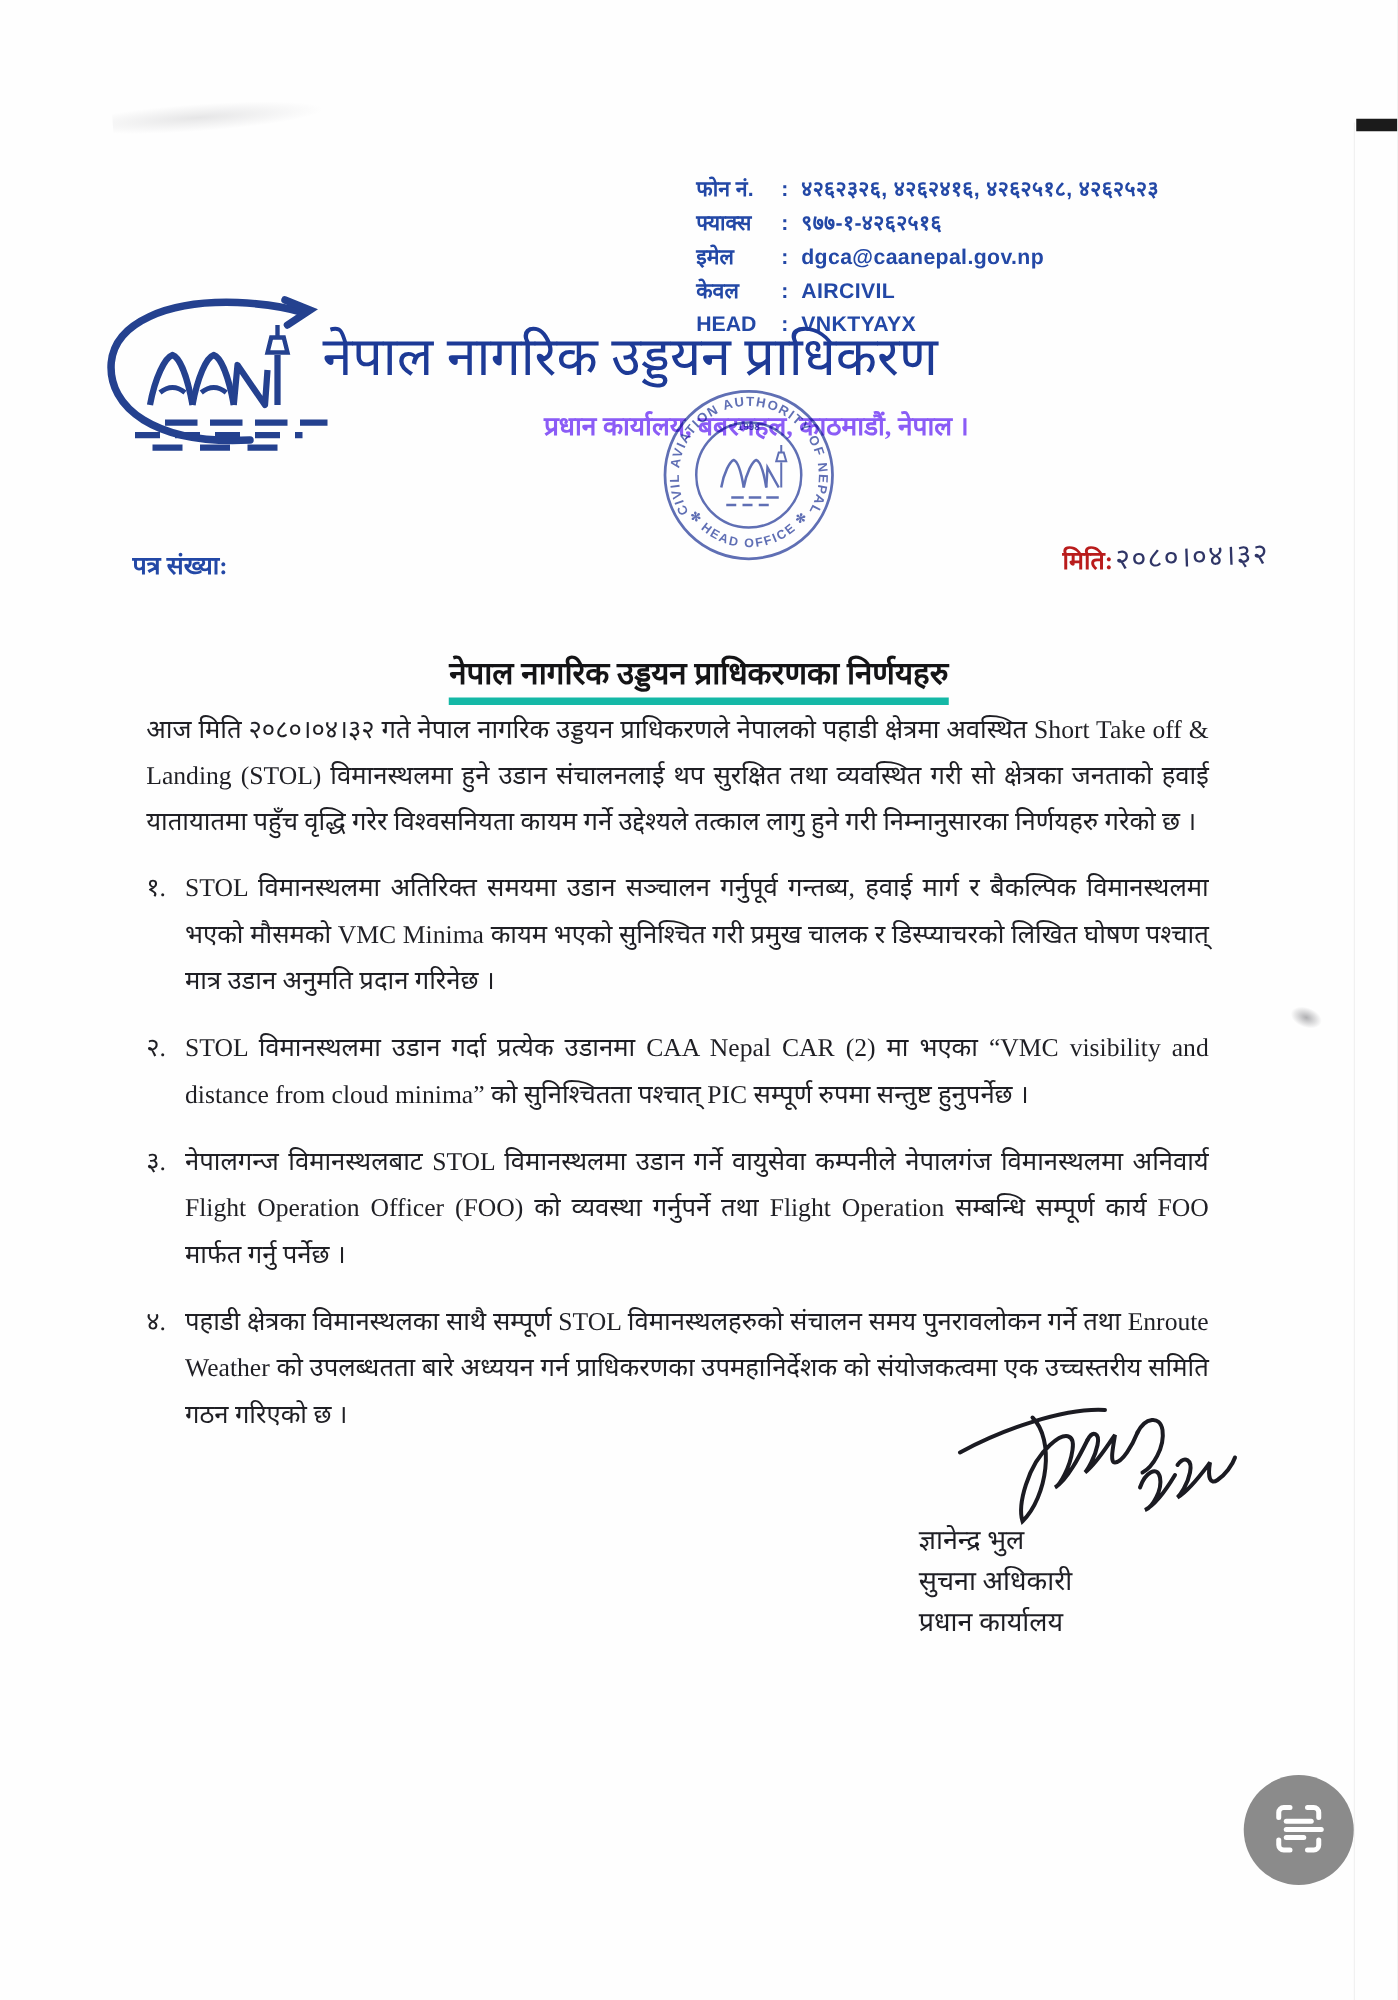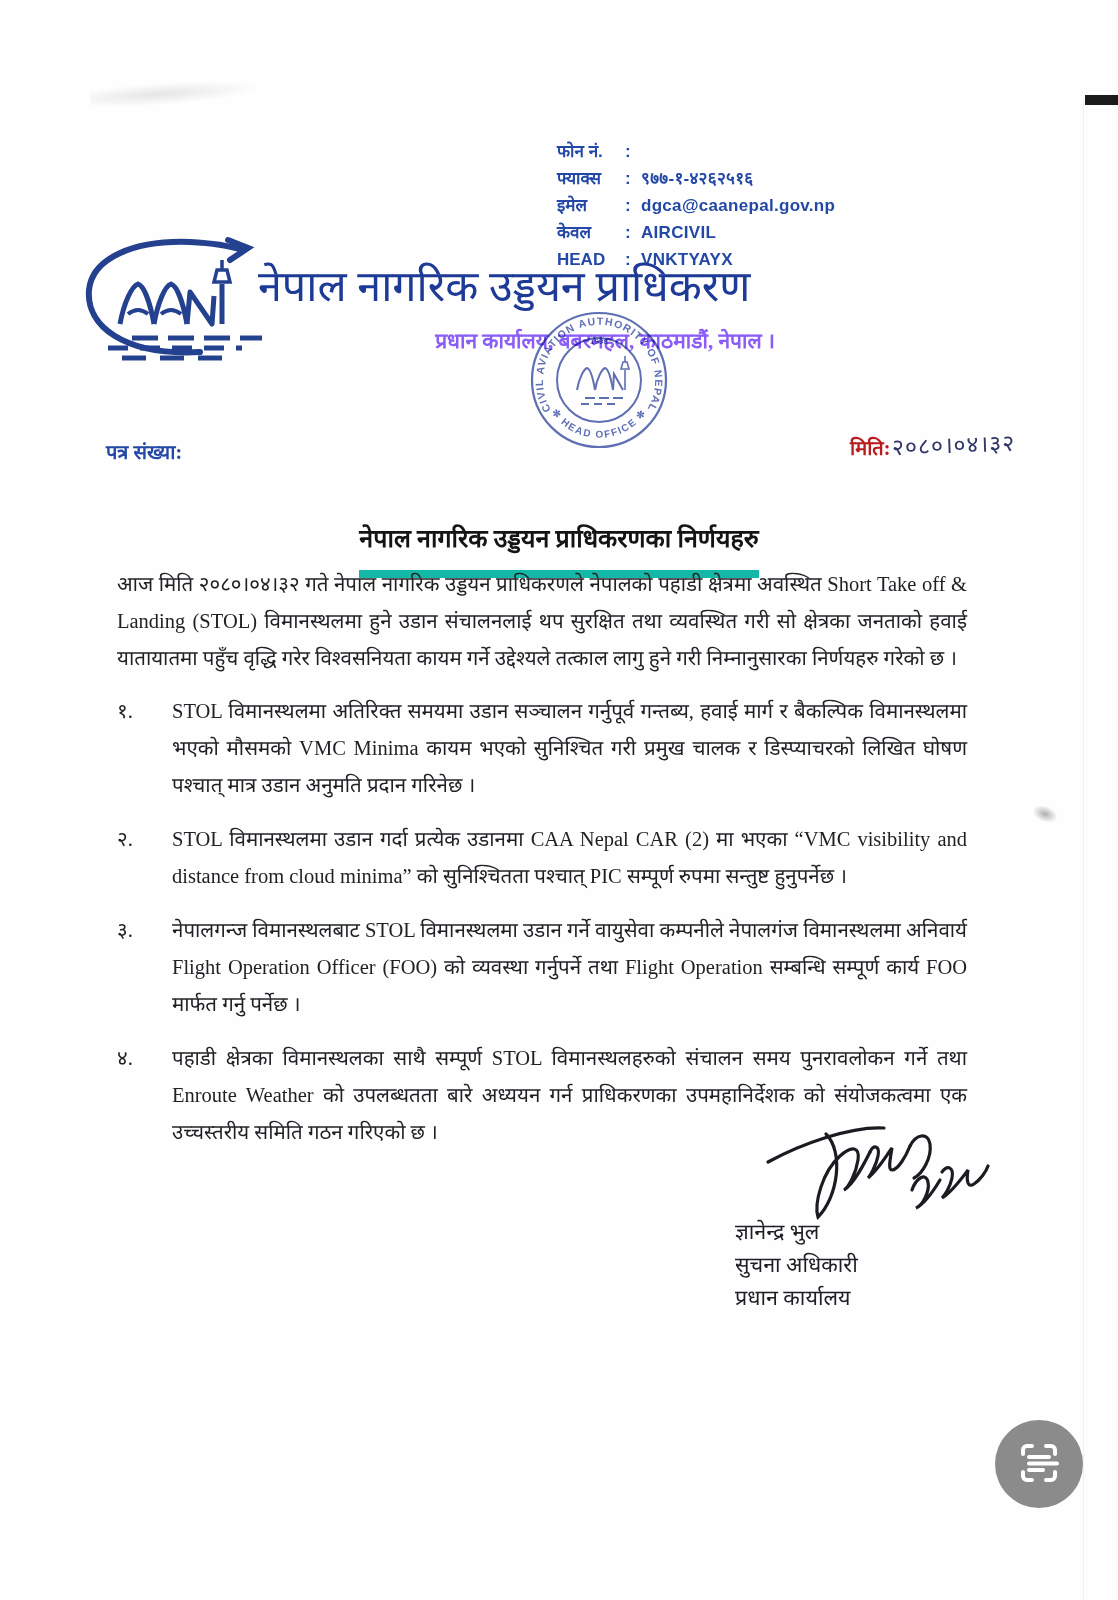--- a/index.html
+++ b/index.html
@@ -44,27 +44,27 @@
   
   .ref-label{position:absolute;left:106px;top:438px;font-weight:bold;font-size:20px;color:#2348a6;}
   .date-label{position:absolute;left:850px;top:434px;font-weight:bold;font-size:20px;color:#b91c1c;}
   .date-value{position:absolute;left:892px;top:428px;font-size:23px;color:#2f3566;
     font-family:"DejaVu Sans","Liberation Sans",sans-serif;
     transform:rotate(-2deg);letter-spacing:1px;}
 
   
   .doc-heading{position:absolute;left:0;top:520px;width:1118px;text-align:center;}
   .doc-heading span{display:inline-block;font-weight:bold;font-size:25px;color:#141416;
-    border-bottom:8px solid #14b8a6;padding-bottom:16px;}
+    border-bottom:6px solid #14b8a6;padding-bottom:4px;}
   .content{position:absolute;left:117px;top:566px;width:850px;
     font-size:20.5px;line-height:37px;text-align:justify;color:#1f1f24;}
   .intro{margin:0 0 16px 0;}
   .item{display:flex;margin:0 0 17px 0;}
   .item .num{flex:0 0 31px;}
-  .item .itext{flex:1;margin-left:24px;}
+  .item .itext{flex:1;}
 
   
   .sig-scrawl{position:absolute;left:756px;top:1112px;width:250px;height:125px;}
   .sig-block{position:absolute;left:735px;top:1216px;width:230px;
     font-size:21.5px;line-height:33px;color:#1e1e24;}
 
   
   .fab{position:absolute;left:995px;top:1420px;width:88px;height:88px;border-radius:50%;
     background:#8b8b8b;display:flex;align-items:center;justify-content:center;
     cursor:pointer;border:none;}
@@ -76,20 +76,21 @@
 
   <div class="smudge-tl"></div>
   <div class="edge-line"></div>
   <div class="photo-bar"></div>
   <div class="smudge-mid"></div>
 
   <div class="contact">
     <div class="contact-row">
       <span>फोन नं.</span>
       <span>:</span>
+      <span class="val">४२६२३२६, ४२६२४१६, ४२६२५१८, ४२६२५२३</span>
     </div>
     <div class="contact-row">
       <span>फ्याक्स</span>
       <span>:</span>
       <span class="val">९७७-१-४२६२५१६</span>
     </div>
     <div class="contact-row">
       <span>इमेल</span>
       <span>:</span>
       <span class="val">dgca@caanepal.gov.np</span>

